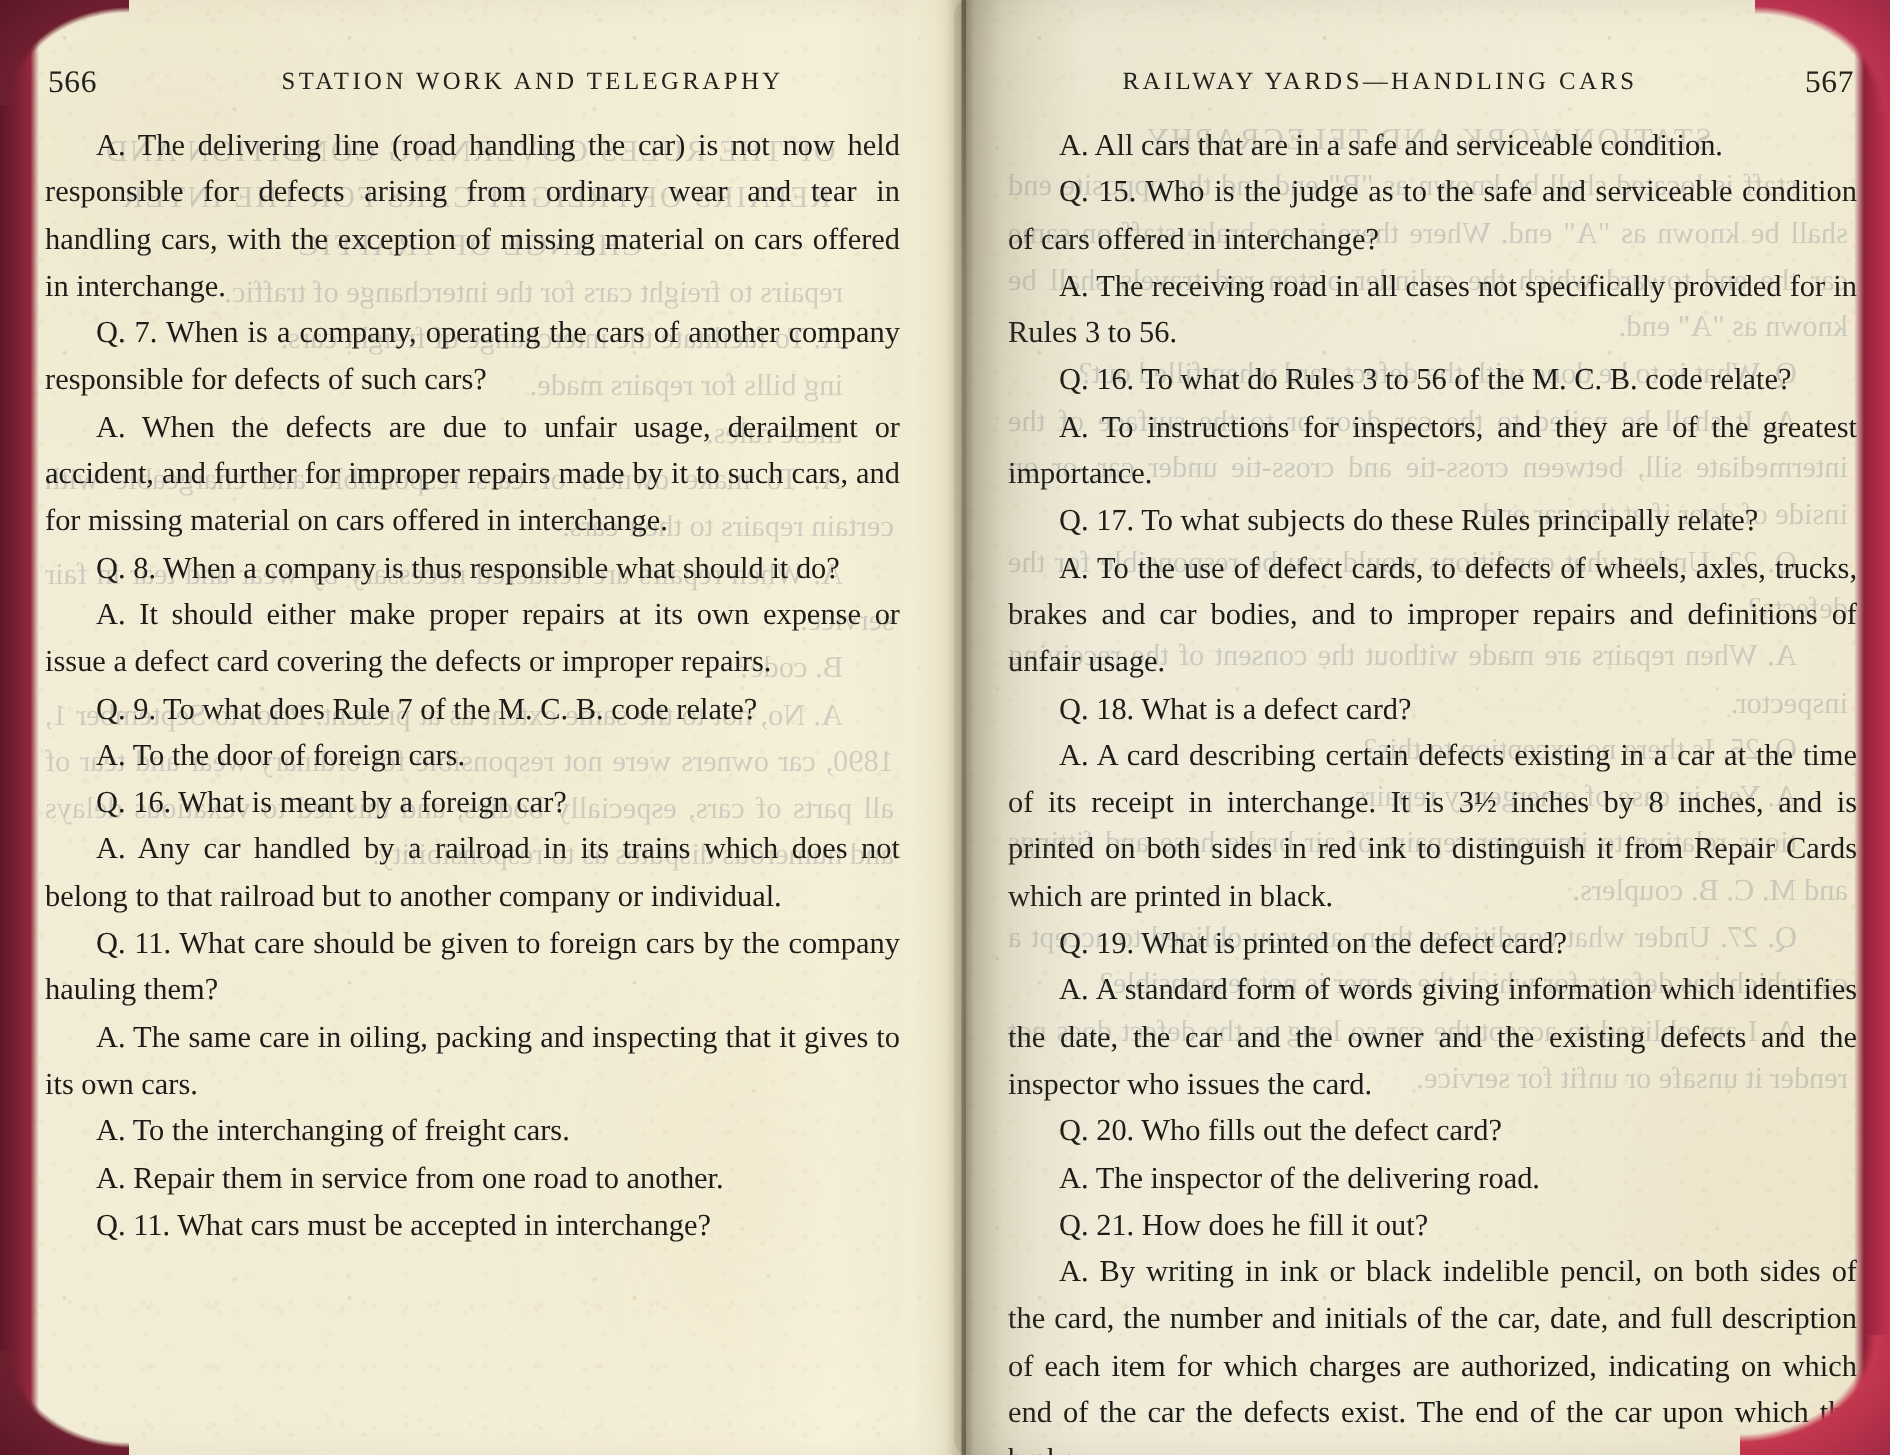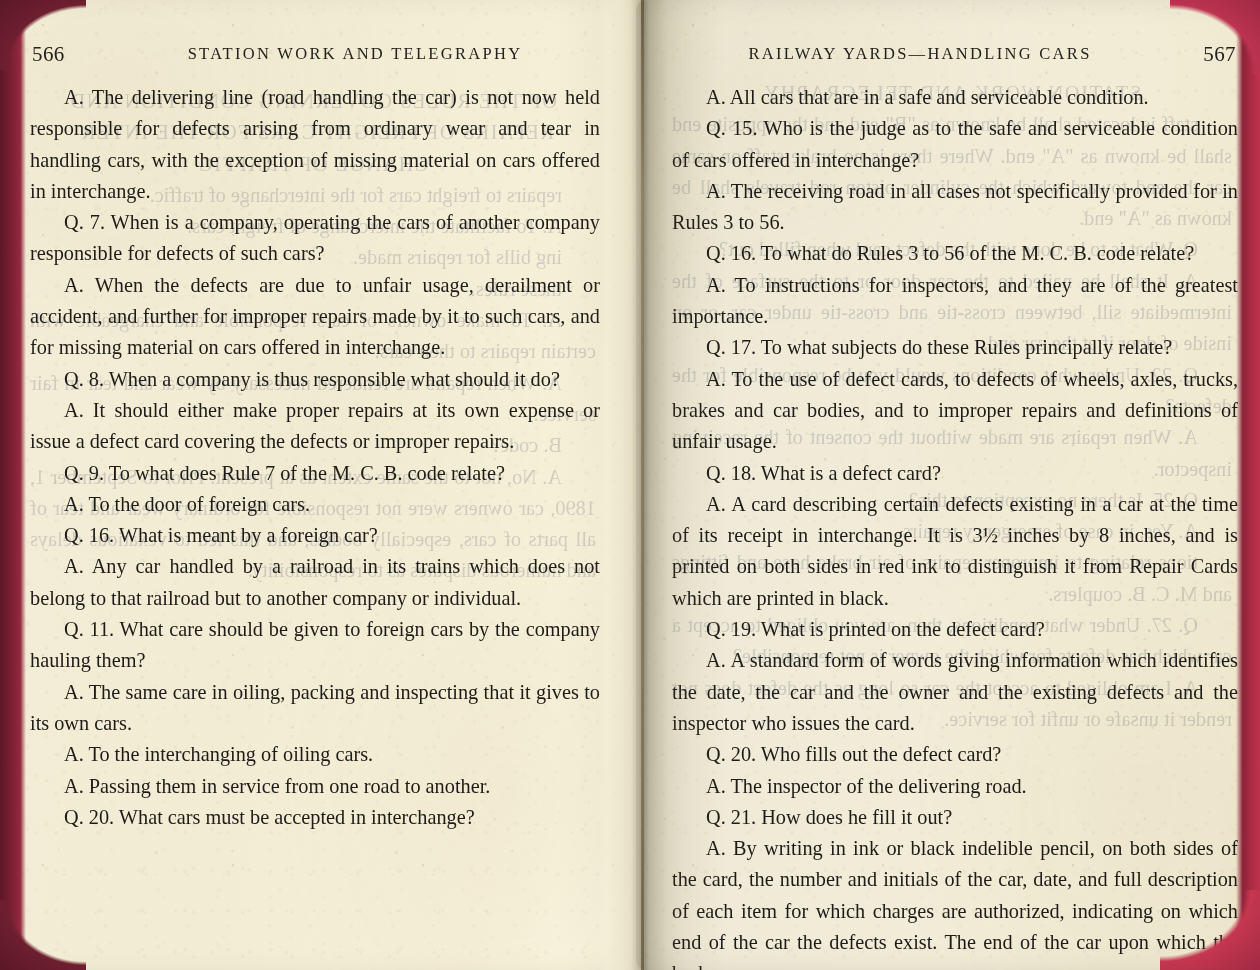--- a/index.html
+++ b/index.html
@@ -238,23 +238,23 @@
       <p>Q.  7.  When is a company, operating the cars of another company responsible for defects of such cars?</p>
       <p>A.  When the defects are due to unfair usage, derailment or accident, and further for improper repairs made by it to such cars, and for missing material on cars offered in interchange.</p>
       <p>Q.  8.  When a company is thus responsible what should it do?</p>
       <p>A.  It should either make proper repairs at its own expense or issue a defect card covering the defects or improper repairs.</p>
       <p>Q.  9.  To what does Rule 7 of the M. C. B. code relate?</p>
       <p>A.  To the door of foreign cars.</p>
       <p>Q.  16.  What is meant by a foreign car?</p>
       <p>A.  Any car handled by a railroad in its trains which does not belong to that railroad but to another company or individual.</p>
       <p>Q.  11.  What care should be given to foreign cars by the company hauling them?</p>
       <p>A.  The same care in oiling, packing and inspecting that it gives to its own cars.</p>
-      <p>A.  To the interchanging of oiling cars.</p>
-      <p>A.  Passing them in service from one road to another.</p>
-      <p>Q.  20.  What cars must be accepted in interchange?</p>
+      <p>A.  To the interchanging of freight cars.</p>
+      <p>A.  Repair them in service from one road to another.</p>
+      <p>Q.  11.  What cars must be accepted in interchange?</p>
     </div>
   </div>
 
   <div class="page" id="page-right">
     <div class="running-head">
       <span class="head-title">RAILWAY YARDS—HANDLING CARS</span>
       <span class="folio">567</span>
     </div>
     <div class="body">
       <p>A.  All cars that are in a safe and serviceable condition.</p>

